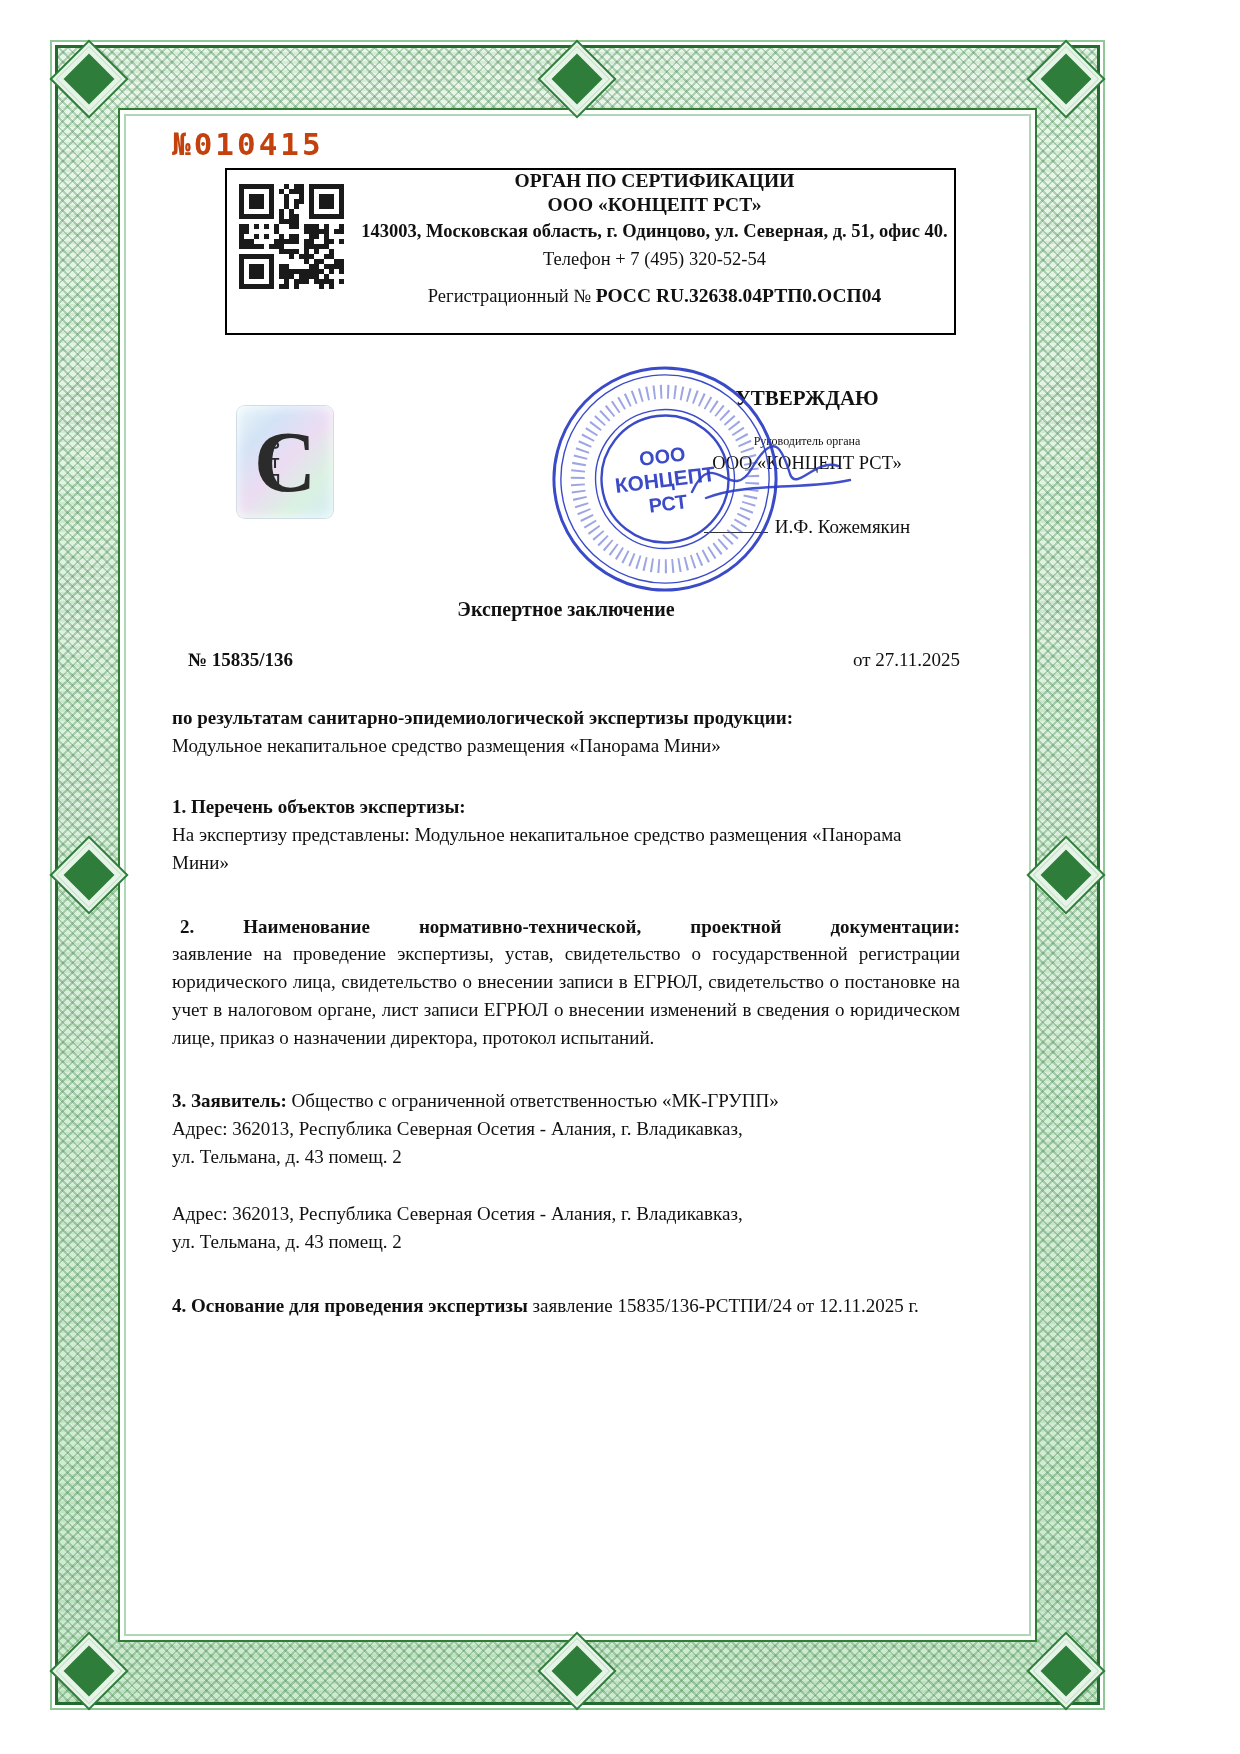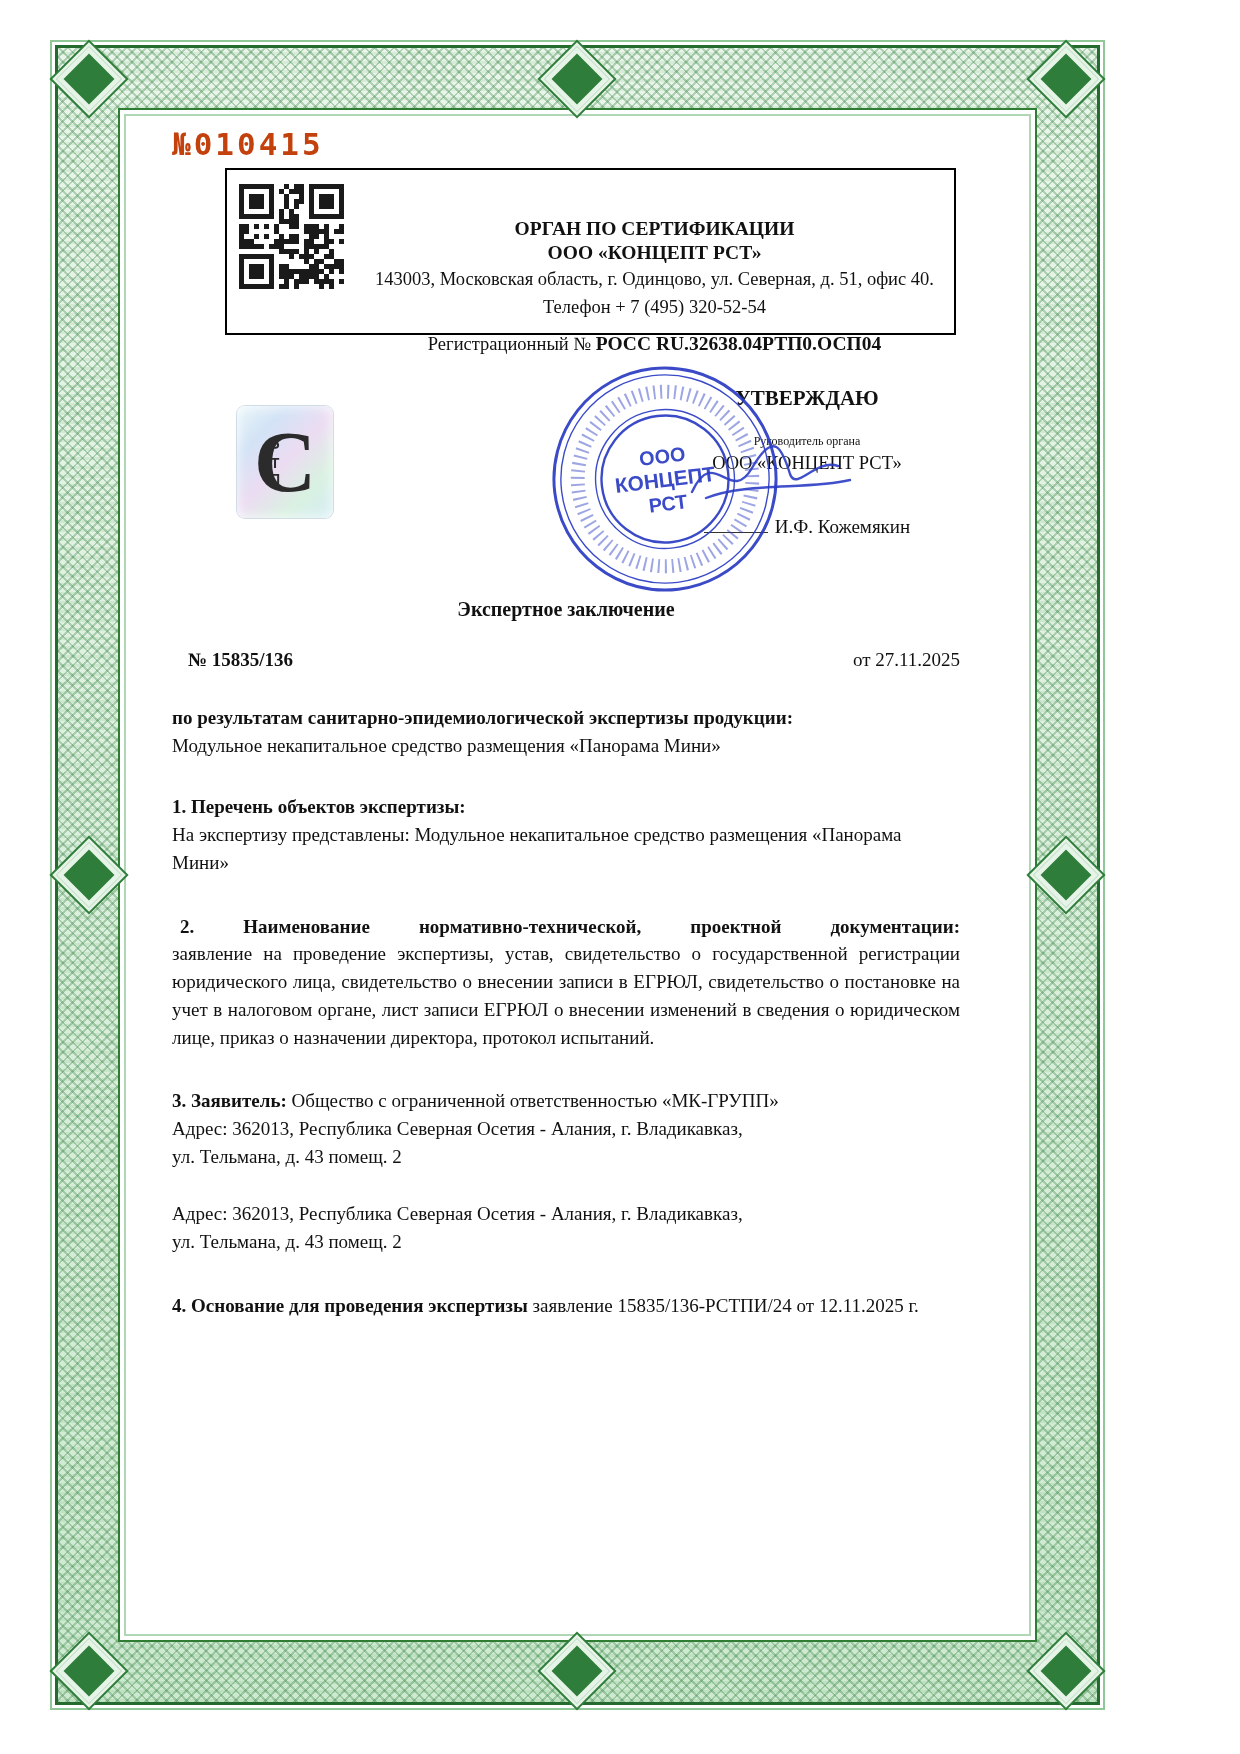--- a/index.html
+++ b/index.html
@@ -22,24 +22,24 @@
   .dmd.ml{left:66px;top:852px;} .dmd.mr{left:1043px;top:852px;}
   .dmd.bl{left:66px;top:1648px;} .dmd.bm{left:554px;top:1648px;} .dmd.br{left:1043px;top:1648px;}
 
   
   .serial{position:absolute;top:126px;left:172px;width:788px;text-align:left;
     font-family:"DejaVu Sans Mono",monospace;font-weight:bold;font-size:31px;letter-spacing:3px;color:#c2410c;z-index:2;}
 
   
   .cert-box{position:absolute;left:225px;top:168px;width:731px;height:167px;border:2px solid #000;background:#fff;box-sizing:border-box;z-index:2;}
   .qr{position:absolute;left:12px;top:14px;width:105px;height:105px;background:#fff;}
-  .cert-text{margin-left:128px;text-align:center;padding-top:10px;margin-top:38px;}
+  .cert-text{margin-left:128px;text-align:center;}
   .cert-text .b1{font-weight:bold;font-size:19.5px;}
   .cert-text .b2{font-weight:bold;font-size:19.5px;margin-top:2px;}
-  .cert-text .a1{font-size:18.5px;margin-top:5px;}
+  .cert-text .a1{font-size:18.5px;margin-top:5px;font-weight:bold;}
   .cert-text .a2{font-size:18.5px;margin-top:7px;}
   .cert-text .reg{font-size:18.5px;margin-top:15px;}
   .cert-text .reg b{font-size:19.5px;}
 
   
   .holo{position:absolute;left:237px;top:406px;width:96px;height:112px;border-radius:8px;z-index:2;
     background:linear-gradient(135deg,#e8f6f9 0%,#d3e3f6 25%,#ecdcf2 50%,#d9f1e1 75%,#d3ecf5 100%);
     box-shadow:0 0 0 1px rgba(150,180,200,.45), inset 0 0 14px rgba(255,255,255,.85);}
   .holo-c{position:absolute;left:0;top:4px;width:100%;text-align:center;font-family:"Liberation Serif",serif;
     font-weight:bold;font-size:86px;line-height:104px;color:#2b2b2b;}

